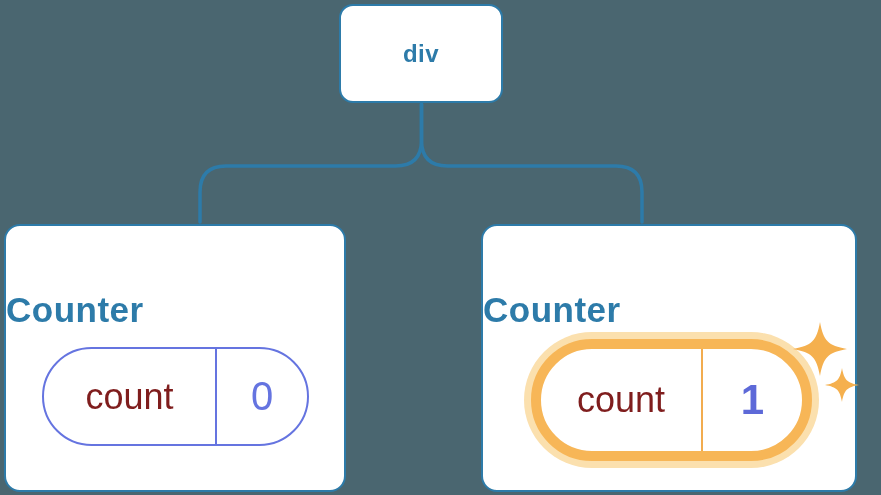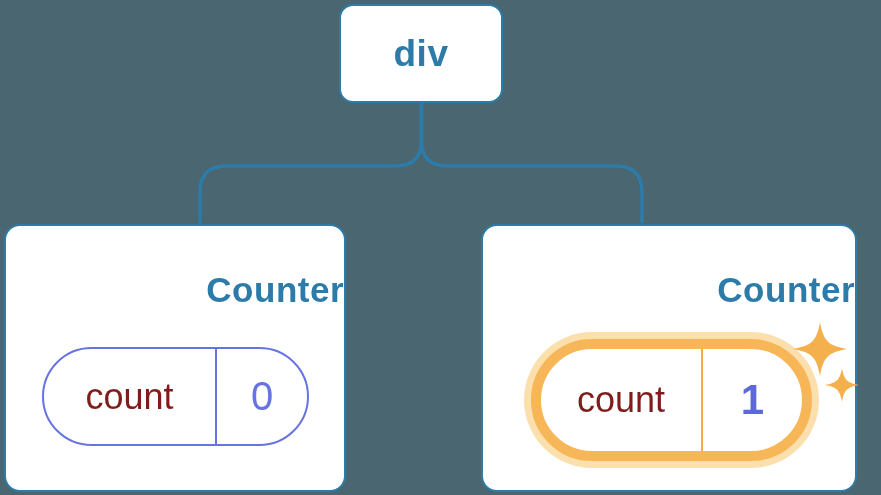--- a/index.html
+++ b/index.html
@@ -12,32 +12,32 @@
   }
   .connectors{position:absolute;left:0;top:0;width:881px;height:495px;}
   .conn{fill:none;stroke:#2D7BA9;stroke-width:3.5;stroke-linecap:round;}
 
   .node-root{
     position:absolute;left:339px;top:4px;width:164px;height:99px;
     background:#FFFFFF;border:2.5px solid #2D7BA9;border-radius:14px;
     box-sizing:border-box;
     display:flex;align-items:center;justify-content:center;
   }
-  .blue-label{color:#2D7BA9;font-size:37px;font-weight:600;letter-spacing:.5px;}
+  .blue-label{color:#2D7BA9;font-size:24px;font-weight:600;letter-spacing:.5px;}
 
   .card{
     position:absolute;top:224px;height:268px;
     background:#FFFFFF;border:2.5px solid #2D7BA9;border-radius:16px;
     box-sizing:border-box;
   }
   .card-left{left:4px;width:342px;}
   .card-right{left:481px;width:376px;}
   .card-title{
-    position:absolute;top:44px;left:0;width:100%;
-    text-align:right;color:#2D7BA9;font-size:35px;font-weight:600;letter-spacing:.5px;
+    position:absolute;top:64px;left:0;width:100%;
+    text-align:left;color:#2D7BA9;font-size:35px;font-weight:600;letter-spacing:.5px;
   }
 
   
   .pill-plain{
     position:absolute;left:36px;top:121px;width:267px;height:99px;
     border:2.5px solid #6574E0;border-radius:60px;
     box-sizing:border-box;background:#FFFFFF;
     display:flex;overflow:hidden;
   }
   .pill-plain .cell-key{

